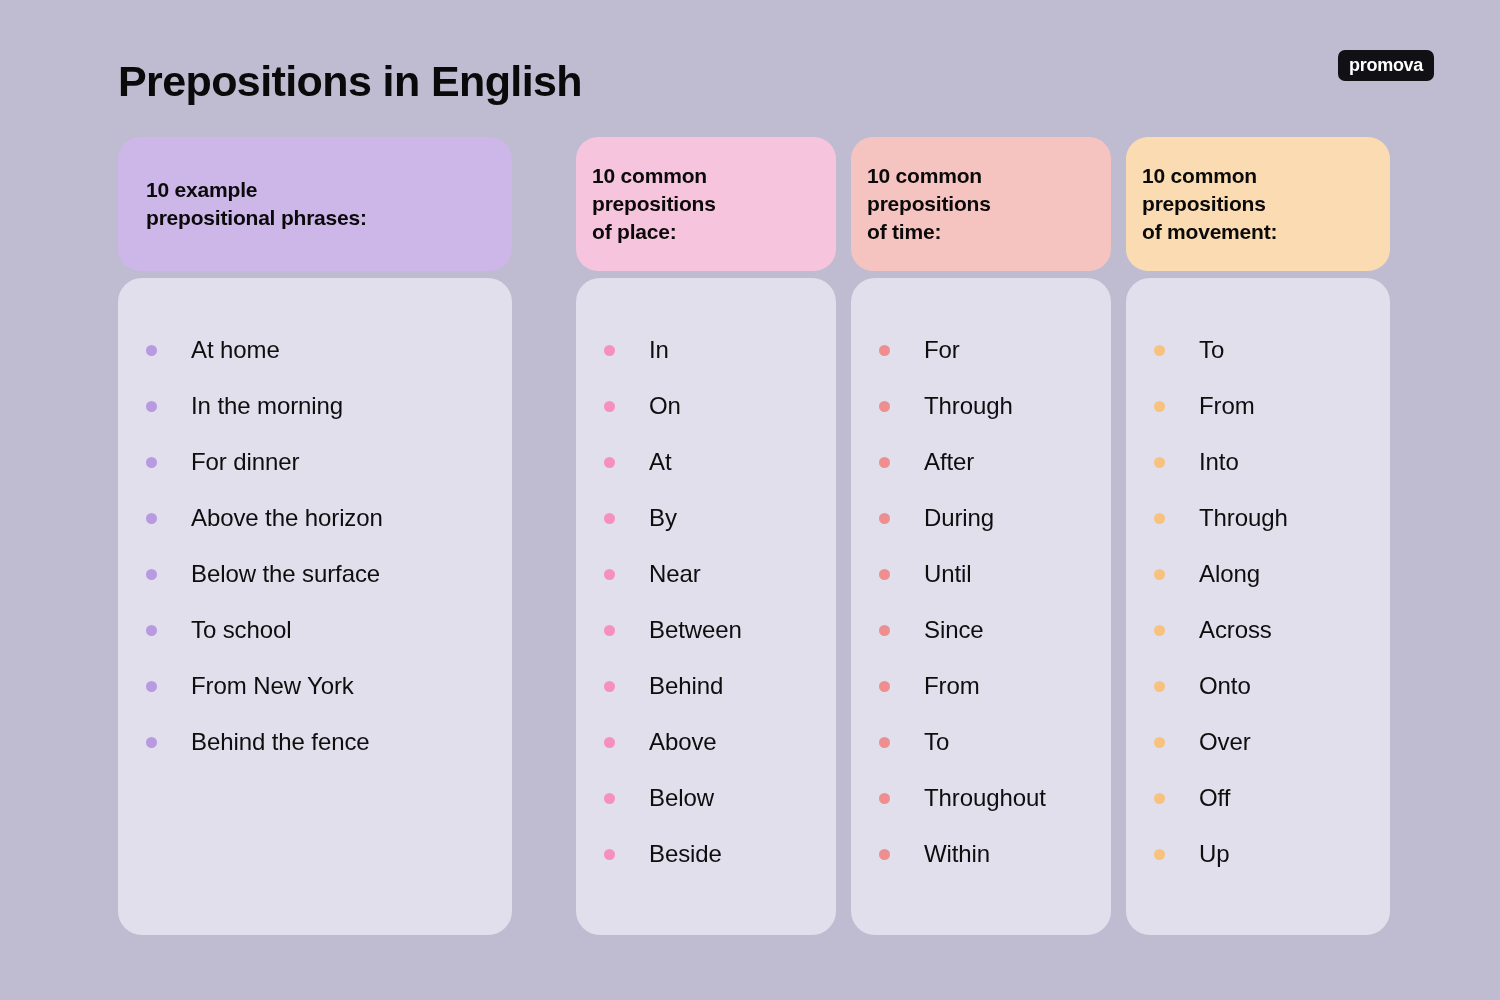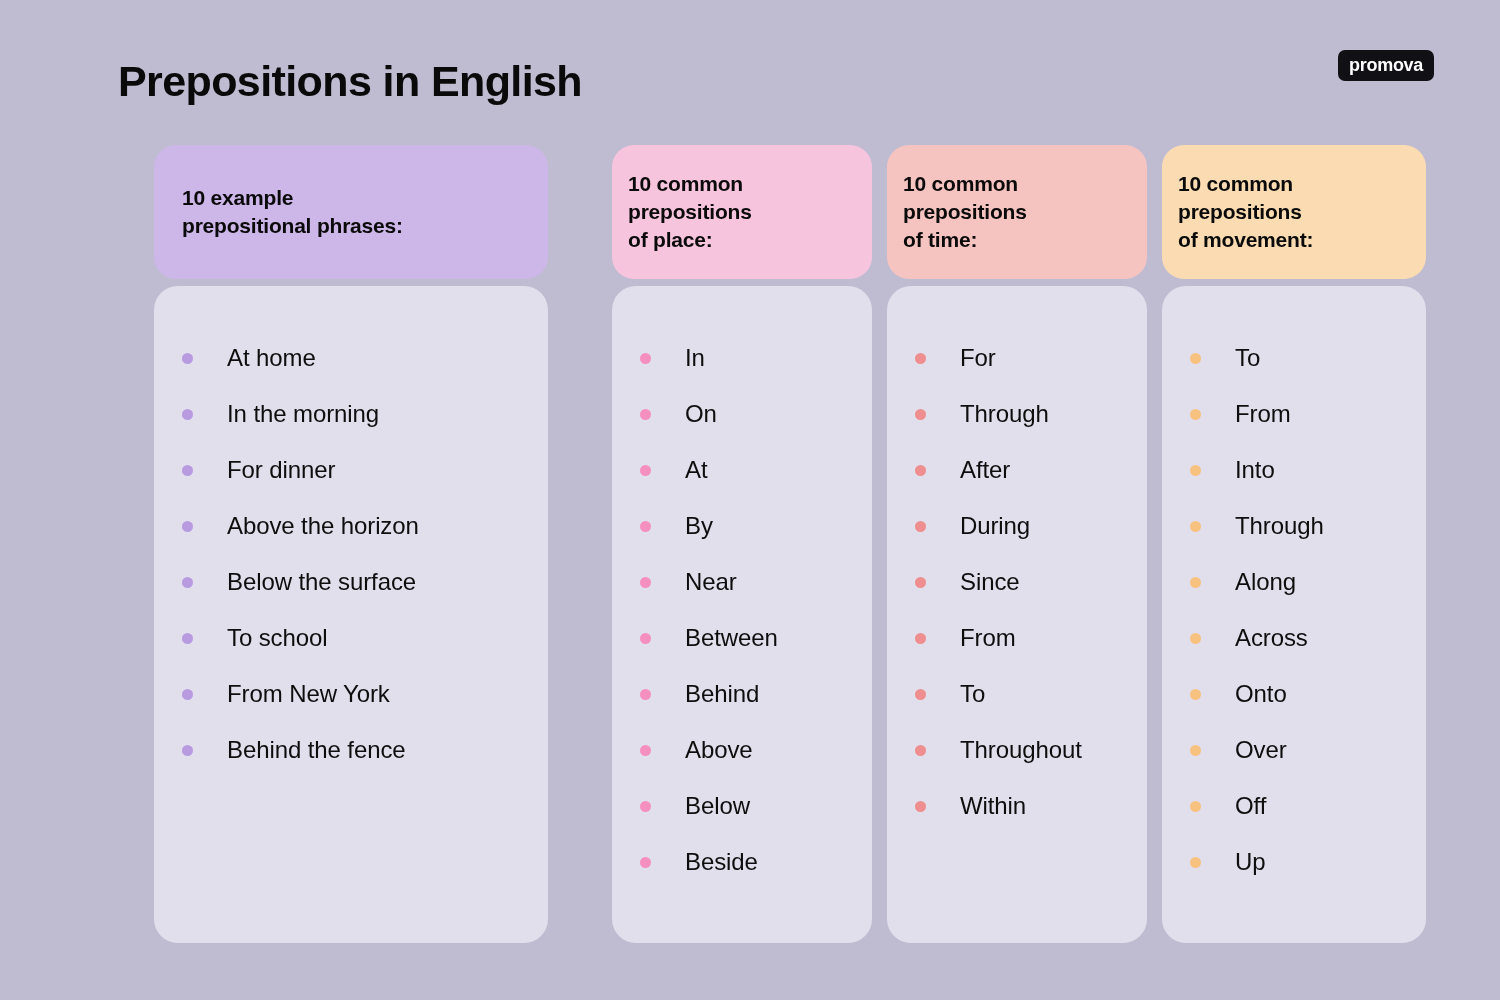--- a/index.html
+++ b/index.html
@@ -47,24 +47,23 @@
     font-size: 18px;
     font-weight: 700;
     letter-spacing: -0.3px;
     line-height: 1;
   }
 
   
   .columns {
     position: absolute;
     left: 118px;
-    top: 145px;
+    top: 137px;
     width: 1196px;
     height: 800px;
-    margin-left: 36px;
   }
 
   .column {
     position: absolute;
     top: 0;
     height: 798px;
   }
 
   .col-0 { left: 0px;    width: 394px; }
   .col-1 { left: 458px;  width: 260px; }
@@ -262,20 +261,24 @@
           <li class="list-item">
             <span class="bullet" style="background: rgb(238, 142, 142);"></span>
             <span class="item-label">After</span>
           </li>
           <li class="list-item">
             <span class="bullet" style="background: rgb(238, 142, 142);"></span>
             <span class="item-label">During</span>
           </li>
           <li class="list-item">
             <span class="bullet" style="background: rgb(238, 142, 142);"></span>
+            <span class="item-label">Until</span>
+          </li>
+          <li class="list-item">
+            <span class="bullet" style="background: rgb(238, 142, 142);"></span>
             <span class="item-label">Since</span>
           </li>
           <li class="list-item">
             <span class="bullet" style="background: rgb(238, 142, 142);"></span>
             <span class="item-label">From</span>
           </li>
           <li class="list-item">
             <span class="bullet" style="background: rgb(238, 142, 142);"></span>
             <span class="item-label">To</span>
           </li>

